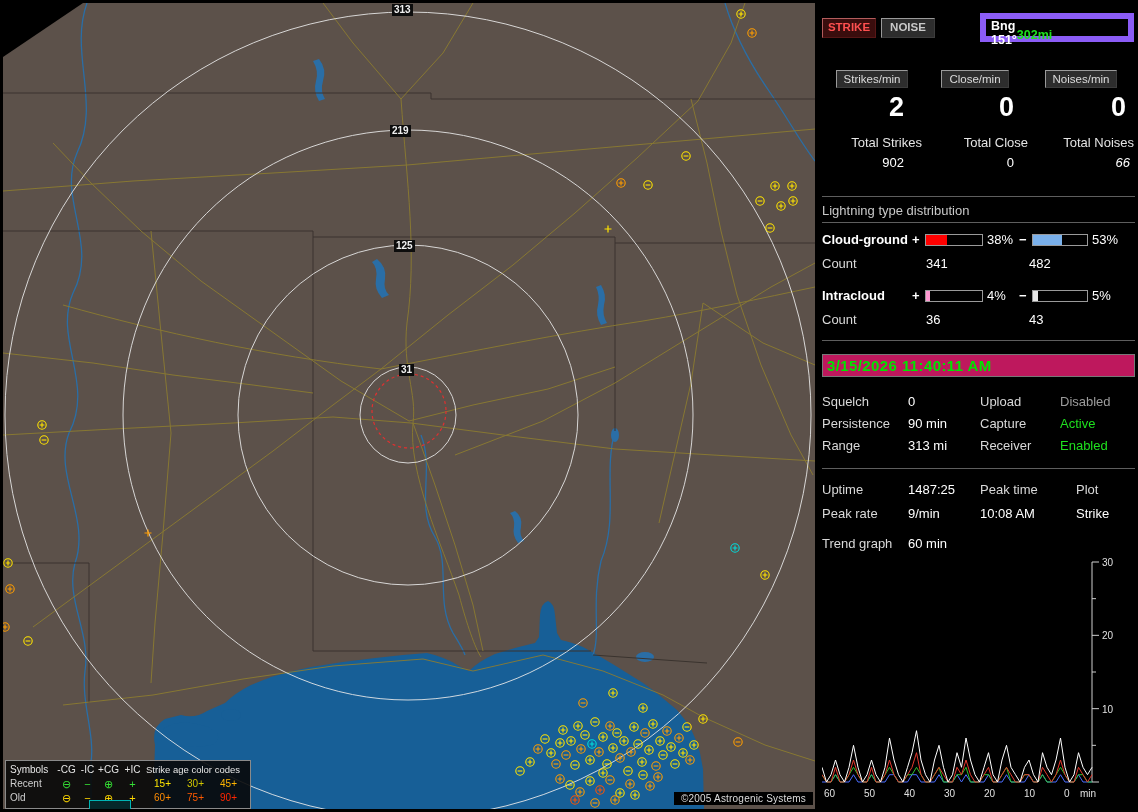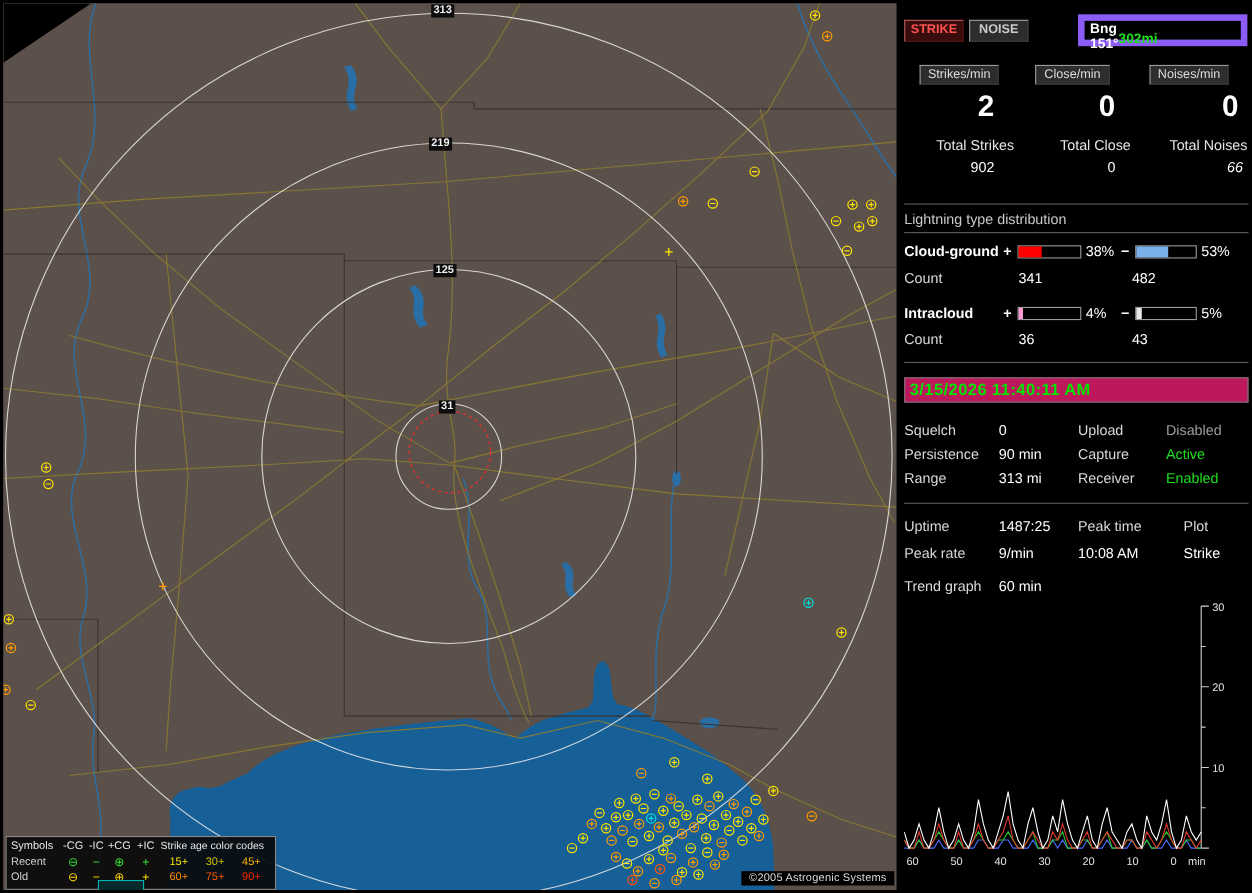--- a/index.html
+++ b/index.html
@@ -28,21 +28,21 @@
   .panel{position:absolute;left:818px;top:0;width:320px;height:812px;background:#000;color:#fff;
          font-size:13px;padding:0 0 0 4px;box-sizing:border-box;}
   .topbar{display:flex;gap:5px;margin-top:13px;align-items:center;padding-right:4px;}
   .btn{height:18px;line-height:17px;width:52px;text-align:center;font-size:11.5px;font-weight:bold;cursor:pointer;}
   .strike-btn{color:#ff5050;background:#3a0d0d;border:1px solid;border-color:#b35c5c #571616 #571616 #b35c5c;}
   .noise-btn{color:#c9c9c9;background:#2d2d2d;border:1px solid;border-color:#9a9a9a #3c3c3c #3c3c3c #9a9a9a;}
   .bearing{margin-left:auto;width:132px;height:17px;border:6px solid #8b5cf6;display:flex;align-items:flex-start;
            padding:0 5px;background:#000;font-weight:bold;font-size:12.5px;}
   .bearing .dist{margin-left:auto;color:#1ee01e;}
 
-  .rates{display:grid;grid-template-columns:100px 106px 106px;margin-top:17px;}
+  .rates{display:grid;grid-template-columns:100px 106px 106px;margin-top:28px;}
   .rate-box{justify-self:center;background:#2d2d2d;color:#dcdcdc;font-size:11.5px;padding:2px 7px;
             border:1px solid;border-color:#9a9a9a #3c3c3c #3c3c3c #9a9a9a;}
   .nums{display:grid;grid-template-columns:100px 106px 106px;margin-top:4px;}
   .num{text-align:right;font-size:27px;font-weight:bold;line-height:30px;}
   .num.n1{padding-right:18px;}.num.n2{padding-right:14px;}.num.n3{padding-right:8px;}
   .totals{display:grid;grid-template-columns:100px 106px 106px;margin-top:13px;}
   .totals .t-lab{text-align:right;color:#e4e4e4;}
   .tvals{display:grid;grid-template-columns:100px 106px 106px;margin-top:5px;}
   .tvals .t-val{text-align:right;}
   .tvals .t-val:nth-child(1){padding-right:18px;}

